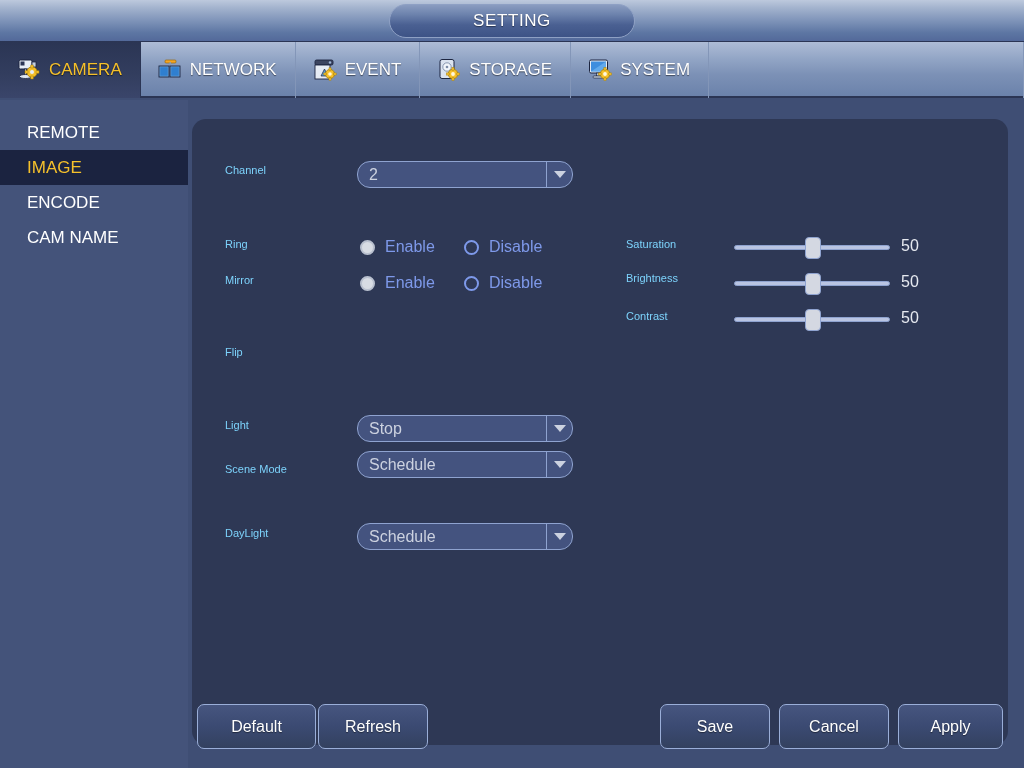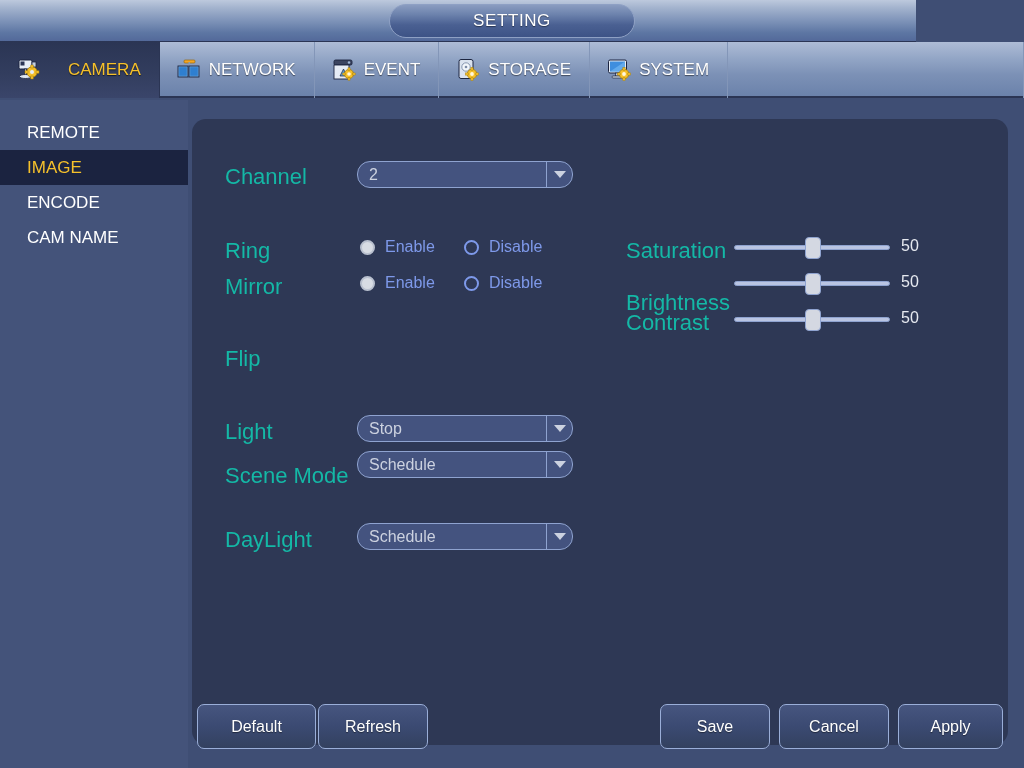--- a/index.html
+++ b/index.html
@@ -6,21 +6,21 @@
   html, body {
     width: 1024px; height: 768px;
     overflow: hidden;
     font-family: "Liberation Sans", sans-serif;
     background: #3f4e74;
   }
   #app { position: relative; width: 1024px; height: 768px; background: #3f4e74; }
 
   
   .titlebar {
-    position: absolute; left: 0; top: 0; width: 916px; height: 42px;
+    position: absolute; left: 0; top: 0; width: 1024px; height: 42px;
     background: linear-gradient(180deg,#b9c6dc 0%, #9fb0cc 18%, #7d93b8 48%, #5b74a2 78%, #4a6somethin 100%);
     background: linear-gradient(180deg,#bdc9dd 0%, #a2b2cd 20%, #7f94b9 50%, #5d76a3 80%, #53699a 100%);
     border-bottom: 1px solid #2b3554;
     text-decoration: underline;
   }
   .title-pill {
     position: absolute; left: 389px; top: 4px; width: 246px; height: 34px;
     border-radius: 17px;
     background: linear-gradient(180deg,#8a9cc0 0%, #6e84ae 28%, #4a6092 62%, #3d5386 100%);
     border: 1px solid #8ea0c4;
@@ -45,21 +45,21 @@
     border-right: 1px solid #8396b8;
     white-space: nowrap;
     cursor: pointer;
   }
   .tab.active {
     background: linear-gradient(180deg,#2b3554 0%, #323d5e 55%, #3a456a 100%);
     color: #f2c12a;
     border-right: 1px solid #2b3554;
   }
   .tab-label { text-shadow: 0 1px 1px rgba(0,0,0,.5); }
-  .tab.active .tab-label { color: #f5c02b; text-shadow: 0 1px 1px rgba(0,0,0,.6); margin-left: 19px; }
+  .tab.active .tab-label { color: #f5c02b; text-shadow: 0 1px 1px rgba(0,0,0,.6); }
   .tab-icon { width: 26px; height: 26px; flex: 0 0 26px; display:block; }
   .tab-spacer { flex: 1 1 auto; height: 56px; border-right: 1px solid #8396b8; }
 
   
   .sidebar {
     position: absolute; left: 0; top: 100px; width: 188px; height: 668px;
     background: #44537a;
   }
   .side-item {
     height: 35px; display: flex; align-items: center;
@@ -69,21 +69,21 @@
   .side-item.active { background: #1b2340; color: #f5c02b; }
 
   
   .panel {
     position: absolute; left: 192px; top: 119px; width: 816px; height: 626px;
     background: #2e3855;
     border-radius: 14px;
   }
 
   .row-label {
-    position: absolute; color: #14b8a6; font-size: 22px; white-space: nowrap;
+    position: absolute; color: #7dd3fc; font-size: 11px; white-space: nowrap;
   }
 
   
   .dd {
     position: absolute; height: 27px;
     background: #44537f;
     border: 1px solid #8fa3d0;
     border-radius: 13px;
     display: flex; align-items: center;
     cursor: pointer;
@@ -294,21 +294,21 @@
       <div class="radio"></div>
       <div class="radio-text">Disable</div>
     </div>
 
     <div class="row-label" style="left:434px; top:119px;">Saturation</div>
     <div class="slider-track" style="left:542px; top:126px;">
       <div class="slider-knob" style="left:70px;"></div>
     </div>
     <div class="slider-val" style="left:709px; top:118px;">50</div>
 
-    <div class="row-label" style="left:434px; top:171px;">Brightness</div>
+    <div class="row-label" style="left:434px; top:153px;">Brightness</div>
     <div class="slider-track" style="left:542px; top:162px;">
       <div class="slider-knob" style="left:70px;"></div>
     </div>
     <div class="slider-val" style="left:709px; top:154px;">50</div>
 
     <div class="row-label" style="left:434px; top:191px;">Contrast</div>
     <div class="slider-track" style="left:542px; top:198px;">
       <div class="slider-knob" style="left:70px;"></div>
     </div>
     <div class="slider-val" style="left:709px; top:190px;">50</div>

